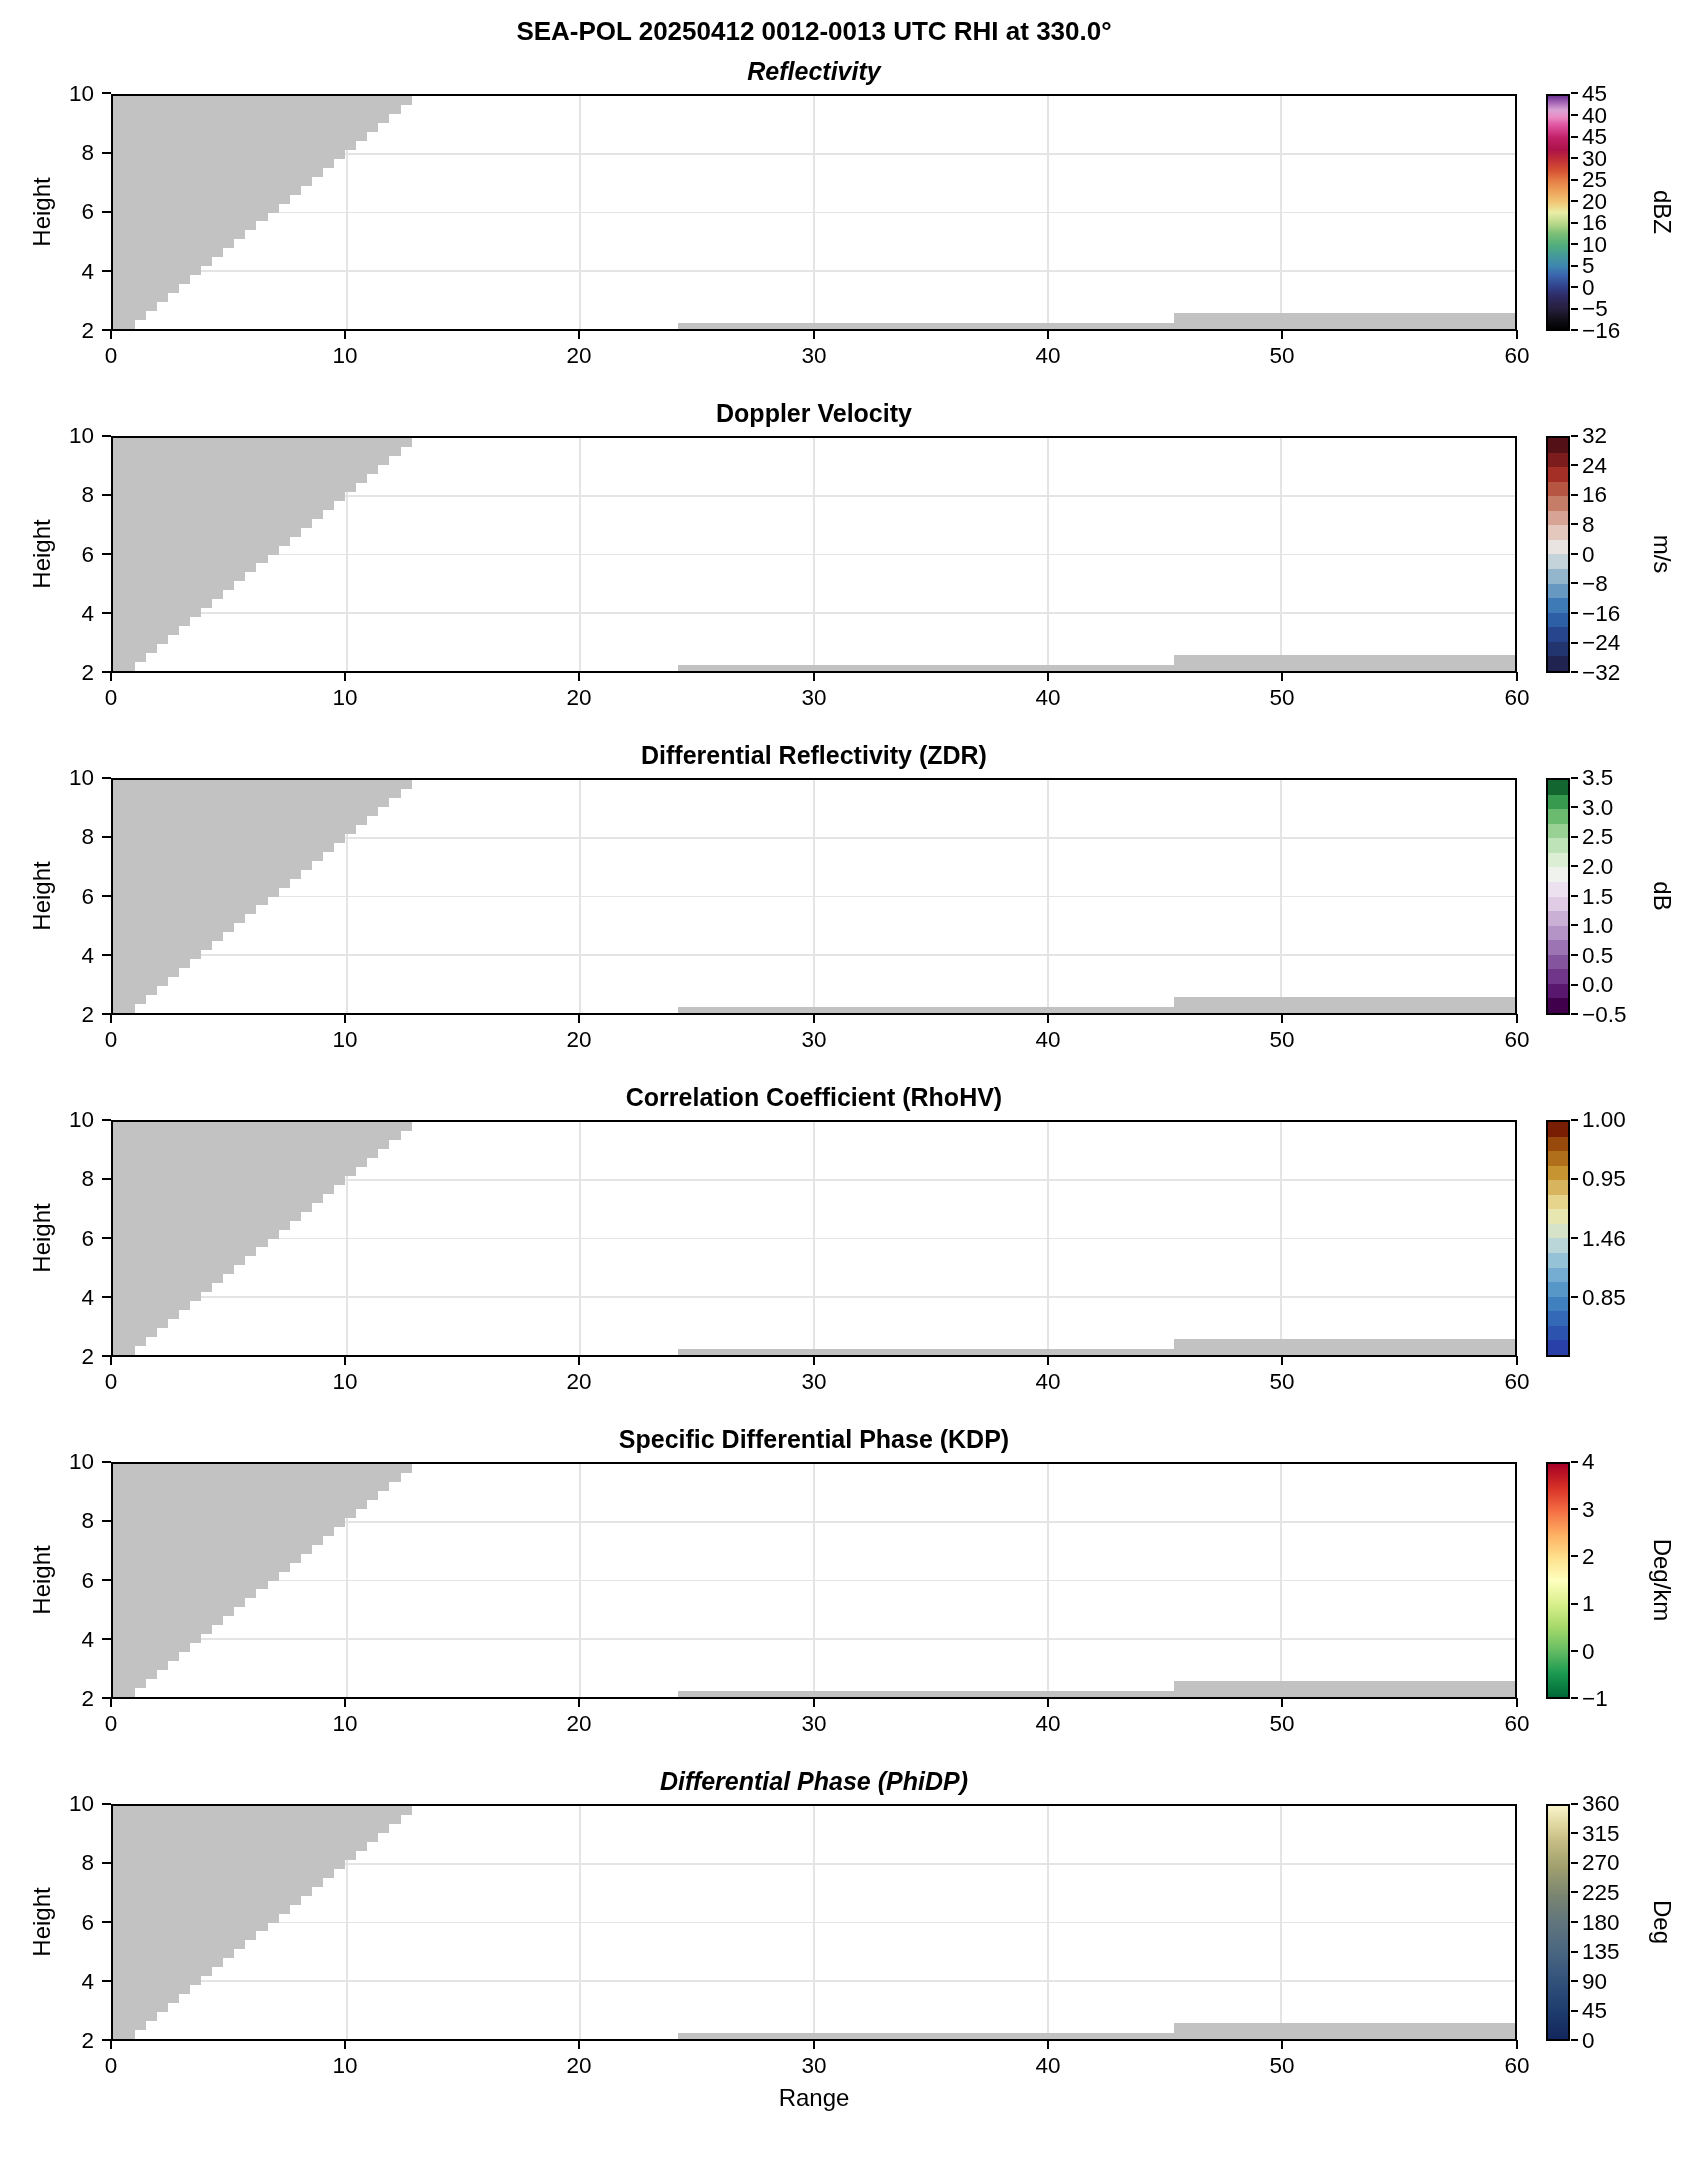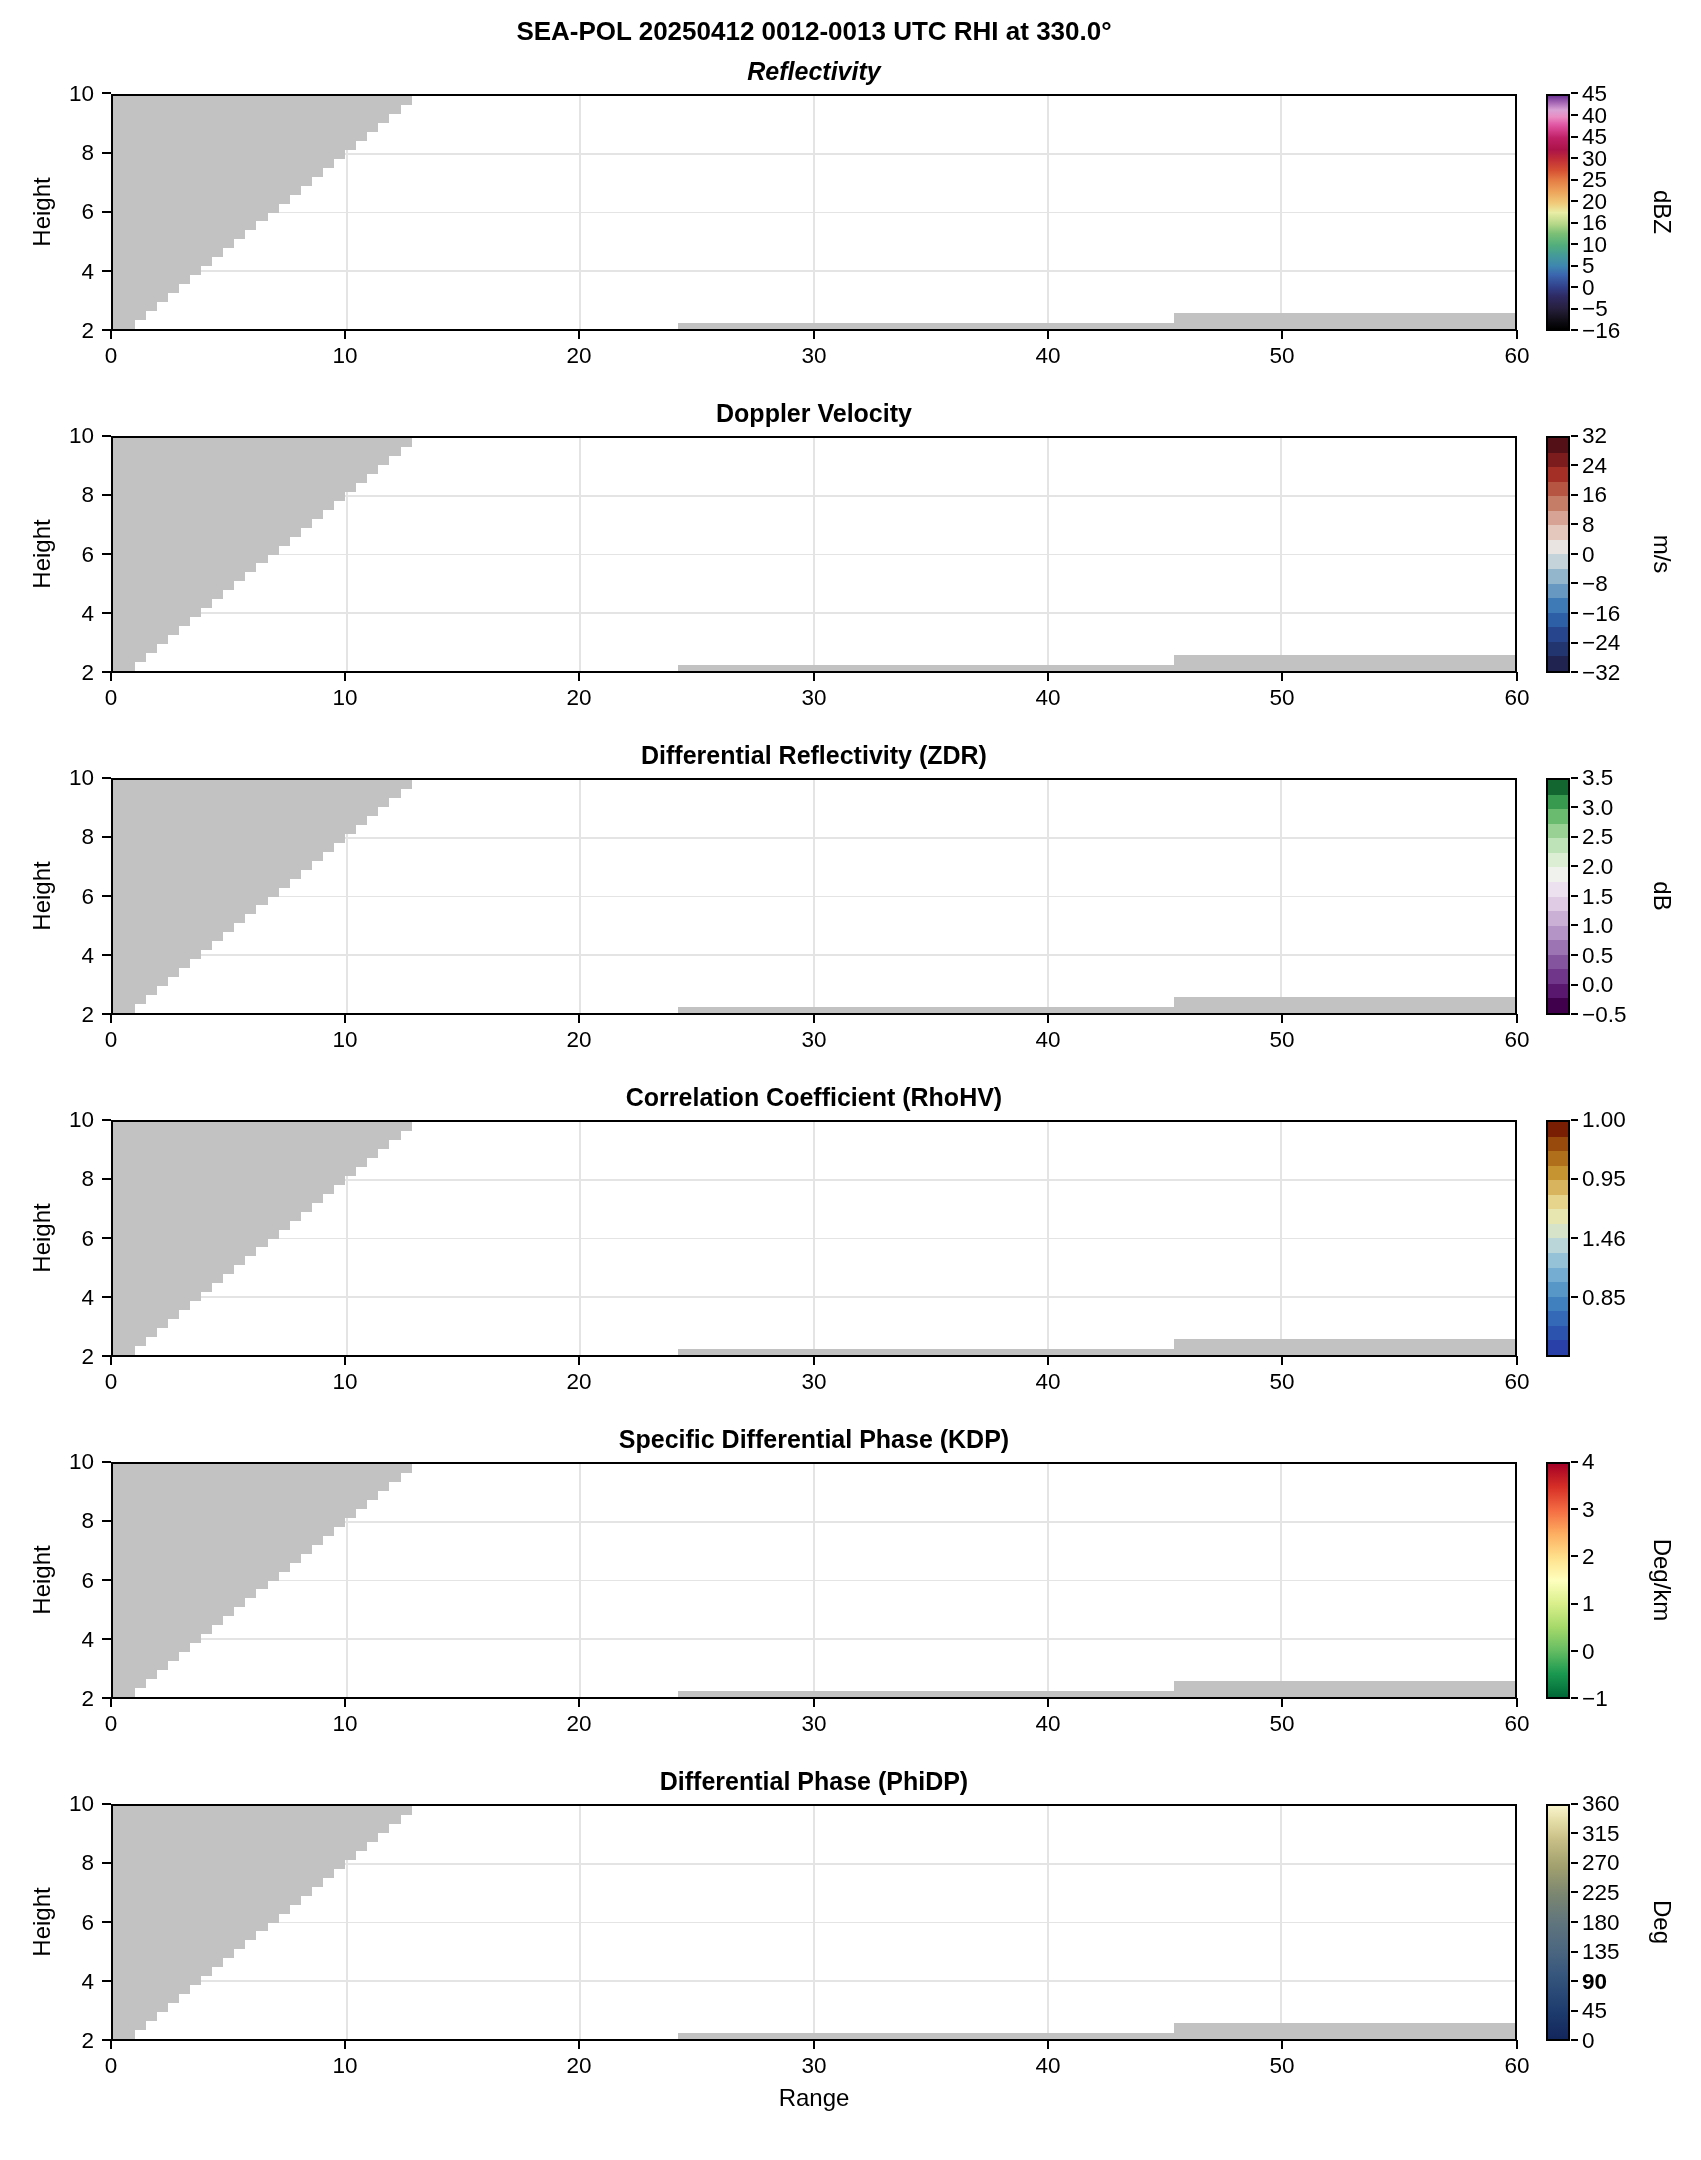--- a/index.html
+++ b/index.html
@@ -326,21 +326,21 @@
         <div class="abs ticklabel cbtick" style="left: 1582px; top: 1543px; width: 81px;">2</div>
         <div class="abs tickmark" style="left: 1571px; top: 1603px; width: 7.2px; height: 2.3px;"></div>
         <div class="abs ticklabel cbtick" style="left: 1582px; top: 1590px; width: 81px;">1</div>
         <div class="abs tickmark" style="left: 1571px; top: 1650px; width: 7.2px; height: 2.3px;"></div>
         <div class="abs ticklabel cbtick" style="left: 1582px; top: 1638px; width: 81px;">0</div>
         <div class="abs tickmark" style="left: 1571px; top: 1697px; width: 7.2px; height: 2.3px;"></div>
         <div class="abs ticklabel cbtick" style="left: 1582px; top: 1685px; width: 81px;">−1</div>
         <div class="abs unit" style="left: 1662px; top: 1580px;">Deg/km</div>
       </div>
       <div style="position: absolute; left: 0px; top: 0px;">
-        <div class="abs ptitle" style="left: 111px; top: 1766px; width: 1406px;">Differential Phase (PhiDP)</div>
+        <div class="abs ptitle" style="left: 111px; top: 1766px; width: 1406px; font-style: italic;">Differential Phase (PhiDP)</div>
         <div class="abs plot" style="left: 111px; top: 1804px; width: 1406px; height: 237px;">
           <svg width="100%" height="100%" viewBox="0 0 1562 263" preserveAspectRatio="none" shape-rendering="crispEdges">
             <line x1="260.33" y1="0" x2="260.33" y2="263" stroke="#e4e4e4" stroke-width="2"></line>
             <line x1="520.67" y1="0" x2="520.67" y2="263" stroke="#e4e4e4" stroke-width="2"></line>
             <line x1="781.00" y1="0" x2="781.00" y2="263" stroke="#e4e4e4" stroke-width="2"></line>
             <line x1="1041.33" y1="0" x2="1041.33" y2="263" stroke="#e4e4e4" stroke-width="2"></line>
             <line x1="1301.67" y1="0" x2="1301.67" y2="263" stroke="#e4e4e4" stroke-width="2"></line>
             <line x1="0" y1="197.25" x2="1562" y2="197.25" stroke="#e4e4e4" stroke-width="2"></line>
             <line x1="0" y1="131.50" x2="1562" y2="131.50" stroke="#e4e4e4" stroke-width="2"></line>
             <line x1="0" y1="65.75" x2="1562" y2="65.75" stroke="#e4e4e4" stroke-width="2"></line>
@@ -381,21 +381,21 @@
         <div class="abs ticklabel cbtick" style="left: 1582px; top: 1820px; width: 81px;">315</div>
         <div class="abs tickmark" style="left: 1571px; top: 1862px; width: 7.2px; height: 2.3px;"></div>
         <div class="abs ticklabel cbtick" style="left: 1582px; top: 1849px; width: 81px;">270</div>
         <div class="abs tickmark" style="left: 1571px; top: 1891px; width: 7.2px; height: 2.3px;"></div>
         <div class="abs ticklabel cbtick" style="left: 1582px; top: 1879px; width: 81px;">225</div>
         <div class="abs tickmark" style="left: 1571px; top: 1921px; width: 7.2px; height: 2.3px;"></div>
         <div class="abs ticklabel cbtick" style="left: 1582px; top: 1909px; width: 81px;">180</div>
         <div class="abs tickmark" style="left: 1571px; top: 1951px; width: 7.2px; height: 2.3px;"></div>
         <div class="abs ticklabel cbtick" style="left: 1582px; top: 1938px; width: 81px;">135</div>
         <div class="abs tickmark" style="left: 1571px; top: 1980px; width: 7.2px; height: 2.3px;"></div>
-        <div class="abs ticklabel cbtick" style="left: 1582px; top: 1968px; width: 81px; font-weight: bold;">90</div>
+        <div class="abs ticklabel cbtick" style="left: 1582px; top: 1968px; width: 81px;">90</div>
         <div class="abs tickmark" style="left: 1571px; top: 2010px; width: 7.2px; height: 2.3px;"></div>
         <div class="abs ticklabel cbtick" style="left: 1582px; top: 1997px; width: 81px;">45</div>
         <div class="abs tickmark" style="left: 1571px; top: 2039px; width: 7.2px; height: 2.3px;"></div>
         <div class="abs ticklabel cbtick" style="left: 1582px; top: 2027px; width: 81px;">0</div>
         <div class="abs unit" style="left: 1662px; top: 1922px;">Deg</div>
       </div>
     </div>
   <div class="abs axlabel" style="left:111px;top:2083px;width:1406px;">Range</div>
 </div>
 

